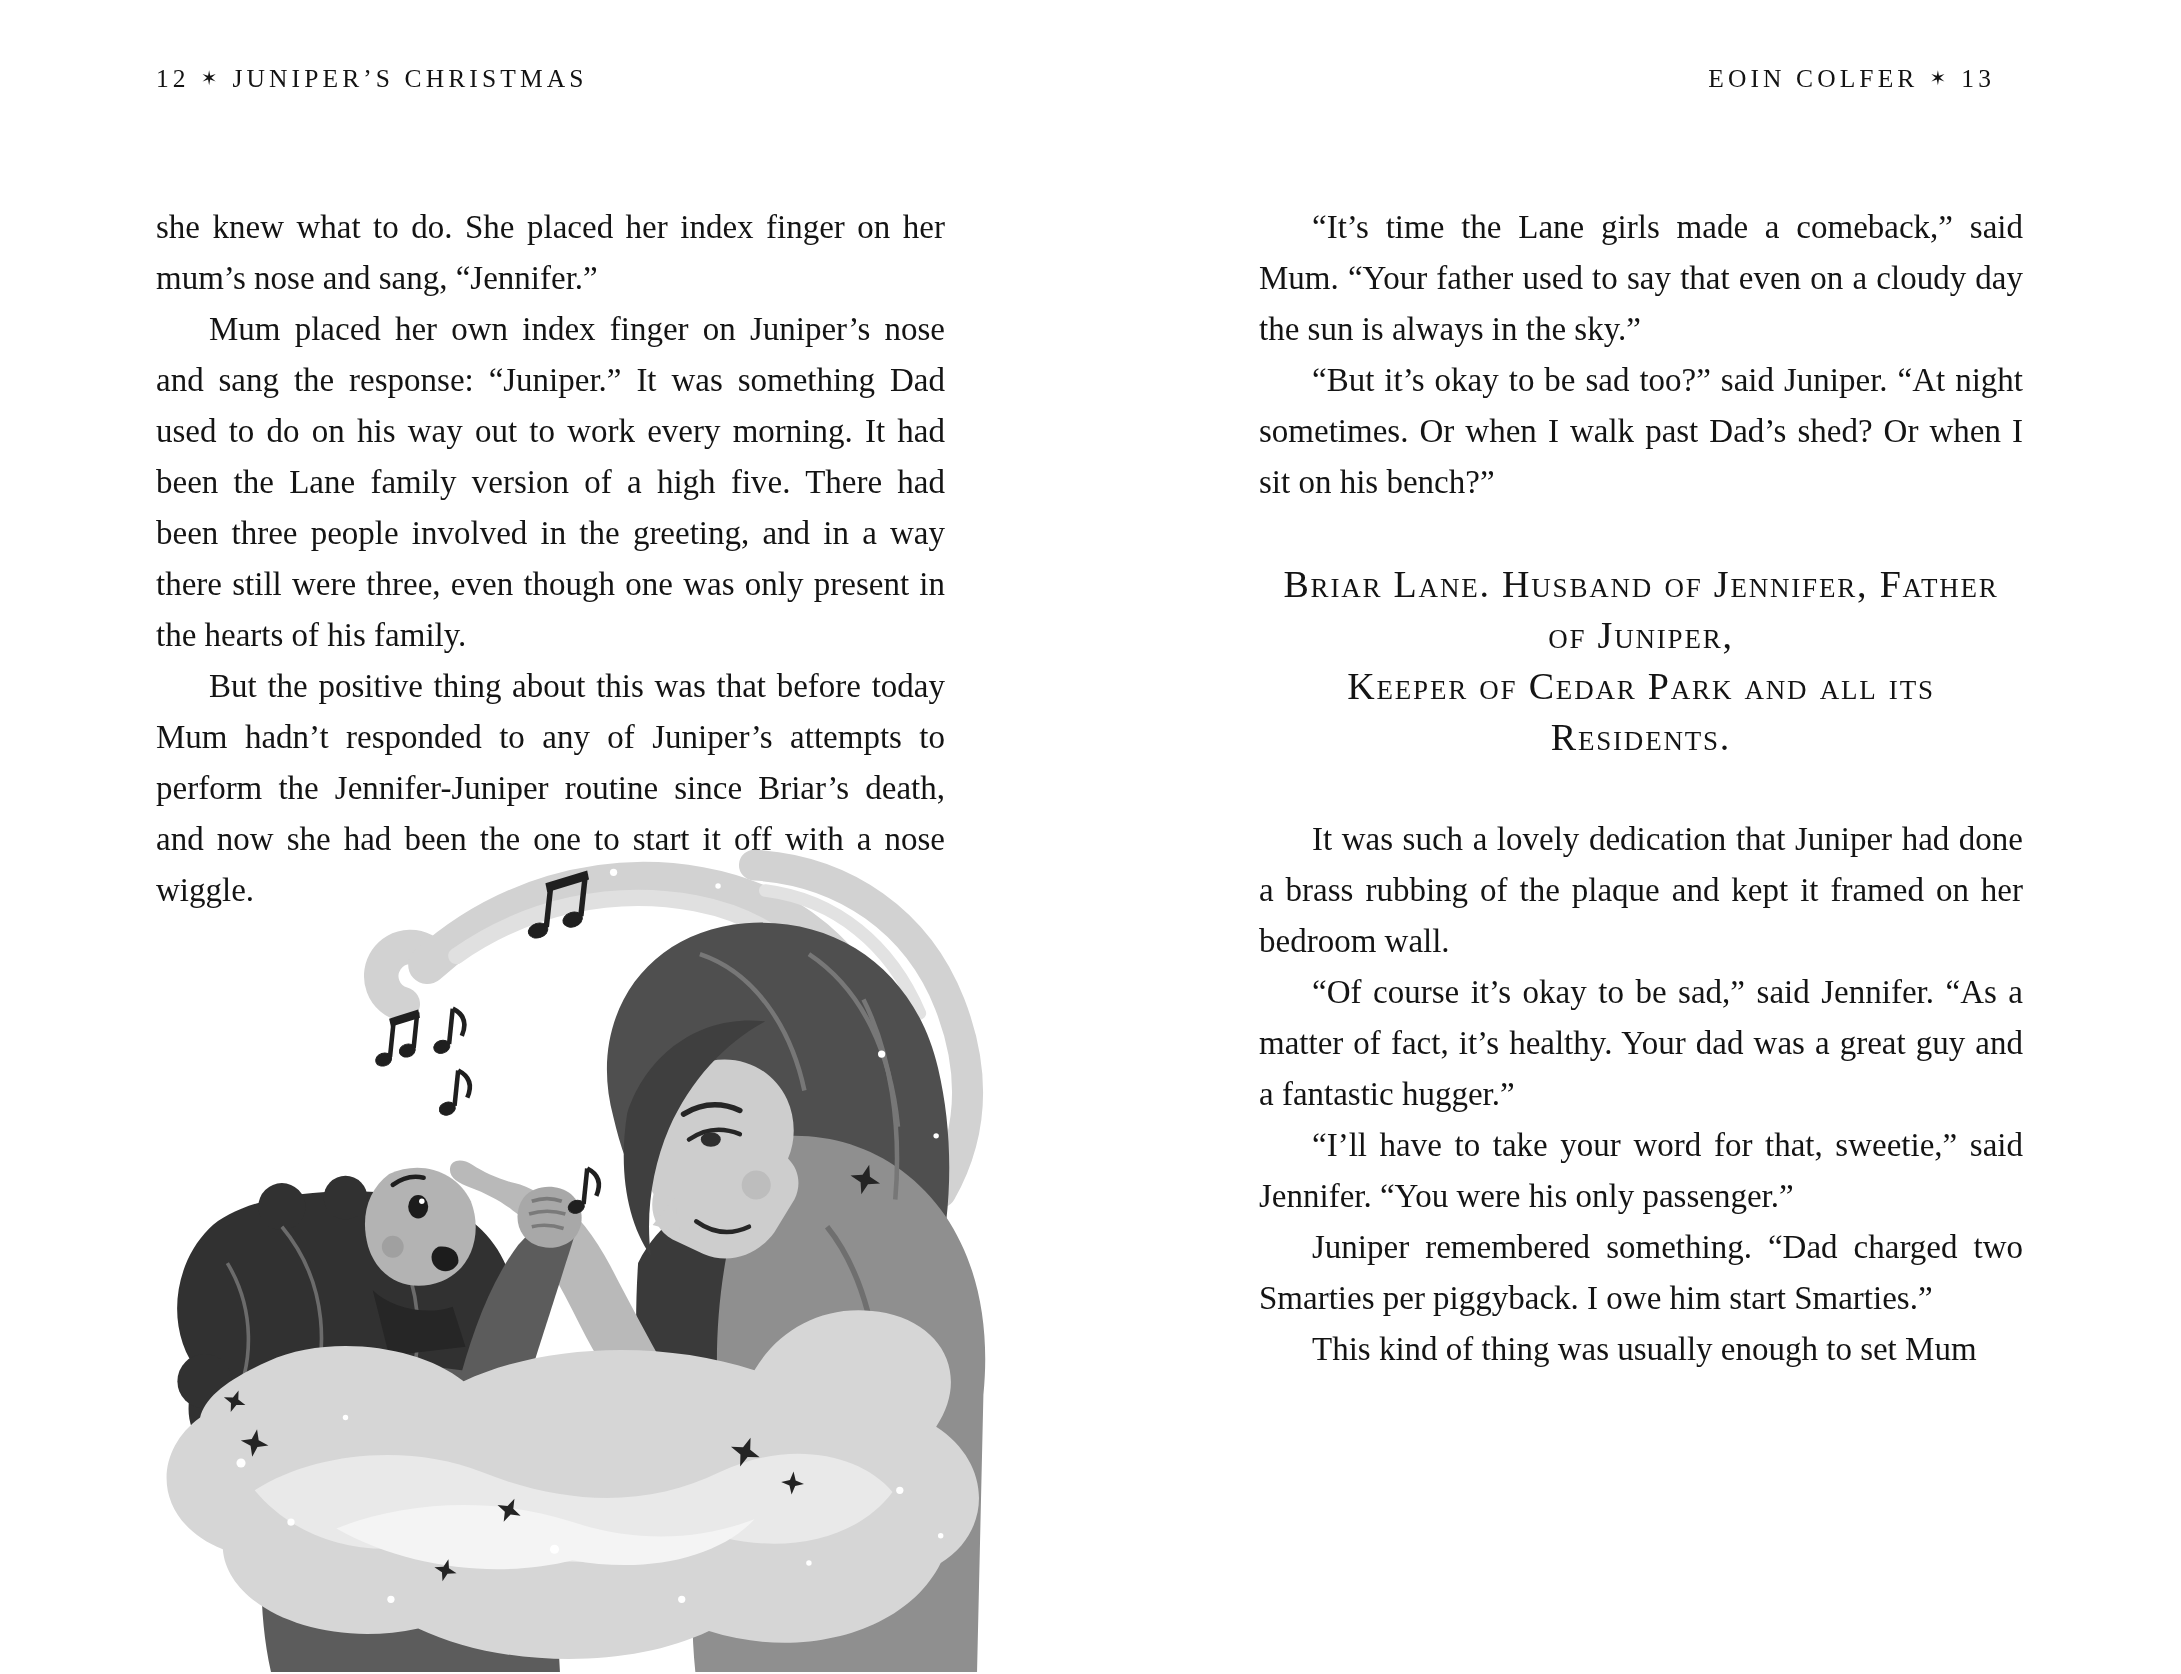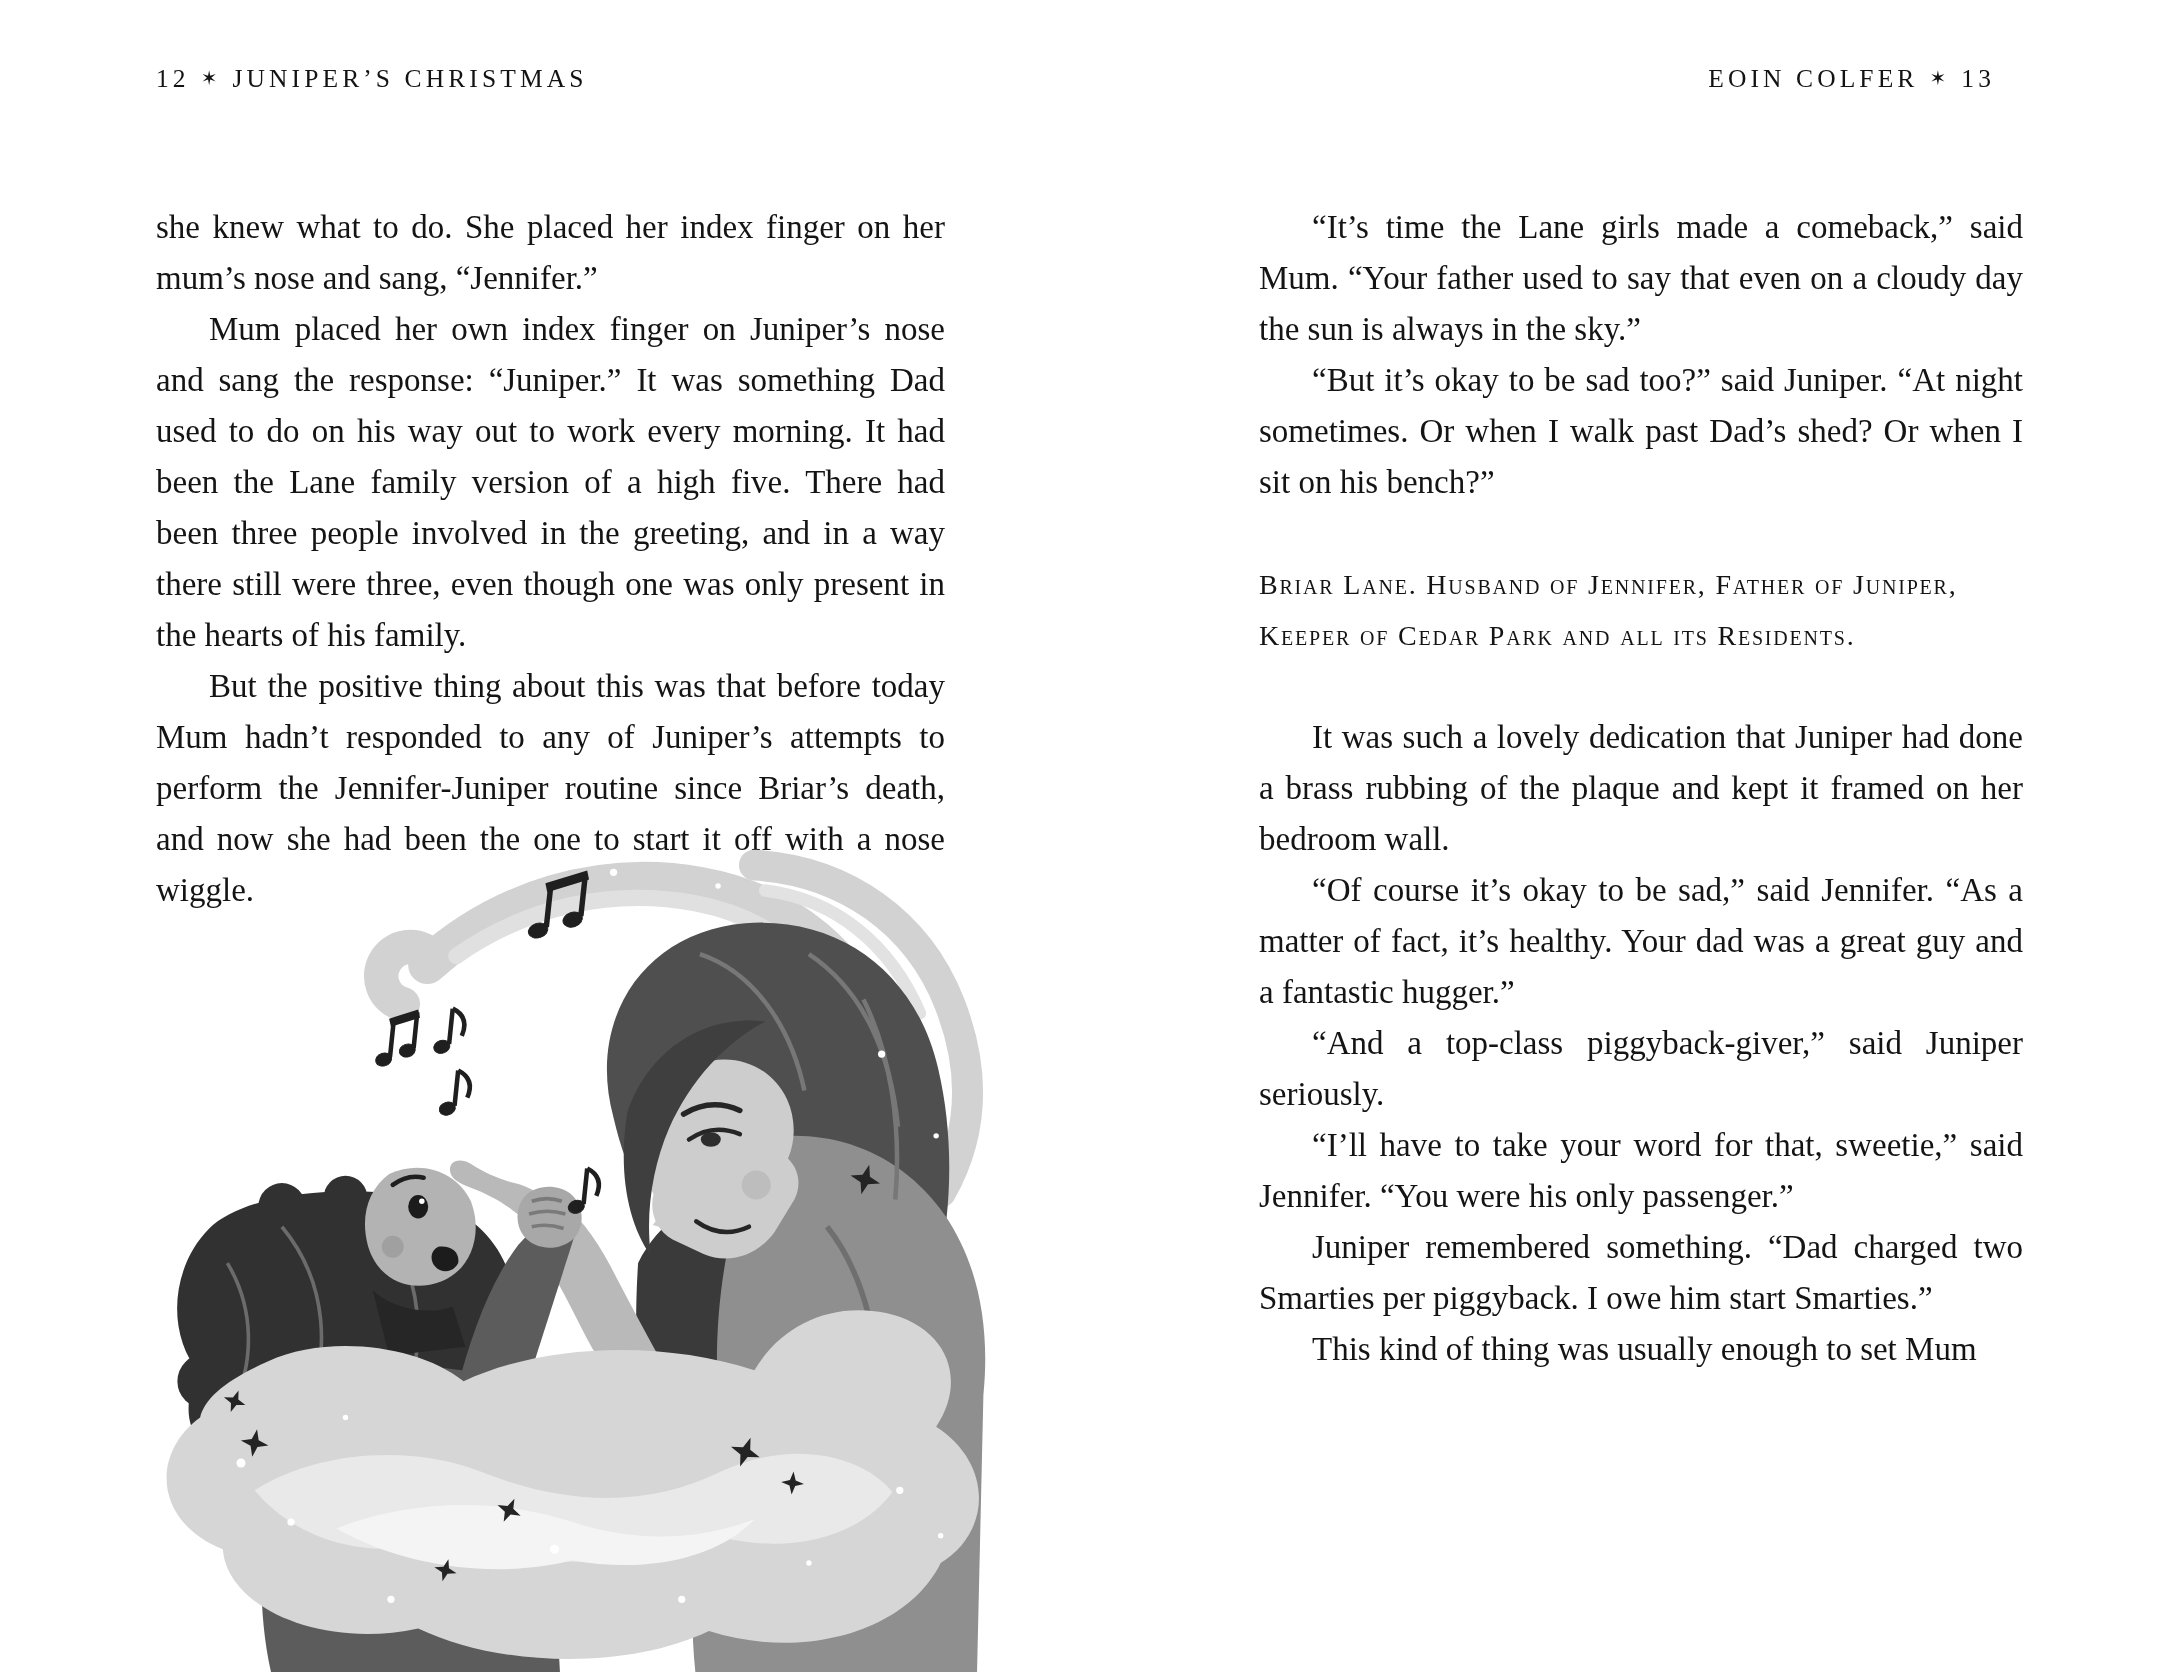--- a/index.html
+++ b/index.html
@@ -18,22 +18,22 @@
   .head-right{right:159px;text-align:center;}
   .column{
     position:absolute;top:202px;font-size:33px;line-height:51px;text-align:justify;
     color:#141414;
   }
   .col-left{left:156px;width:789px;}
   .col-right{left:1259px;width:764px;}
   .column p{margin:0;}
   .column p.indent{text-indent:53px;}
   .plaque{
-    margin:51px 0;font-variant:small-caps;letter-spacing:1.8px;
-    font-size:28px;line-height:51px;text-indent:0;
+    margin:51px 0;text-align:center;font-variant:small-caps;letter-spacing:1.8px;
+    font-size:38px;line-height:51px;text-indent:0;
   }
   .illustration{
     position:absolute;left:118px;top:836px;width:873px;height:836px;
   }
 </style>
 </head>
 <body>
 
 <div class="page">
 
@@ -193,20 +193,19 @@
 
   <div class="column col-right">
     <p class="indent">“It’s time the Lane girls made a comeback,” said Mum. “Your father used to say that even on a cloudy day the sun is always in the sky.”</p>
     <p class="indent">“But it’s okay to be sad too?” said Juniper. “At night sometimes. Or when I walk past Dad’s shed? Or when I sit on his bench?”</p>
     <div class="plaque">
       <div>Briar Lane. Husband of Jennifer, Father of Juniper,</div>
       <div>Keeper of Cedar Park and all its Residents.</div>
     </div>
     <p class="indent">It was such a lovely dedication that Juniper had done a brass rubbing of the plaque and kept it framed on her bedroom wall.</p>
     <p class="indent">“Of course it’s okay to be sad,” said Jennifer. “As a matter of fact, it’s healthy. Your dad was a great guy and a fantastic hugger.”</p>
-    <p class="indent">“And a top-class piggyback-giver,” said Juniper seriously.</p>
     <p class="indent">“I’ll have to take your word for that, sweetie,” said Jennifer. “You were his only passenger.”</p>
     <p class="indent">Juniper remembered something. “Dad charged two Smarties per piggyback. I owe him start Smarties.”</p>
     <p class="indent">This kind of thing was usually enough to set Mum</p>
   </div>
 
 </div>
 
 
 </body></html>

